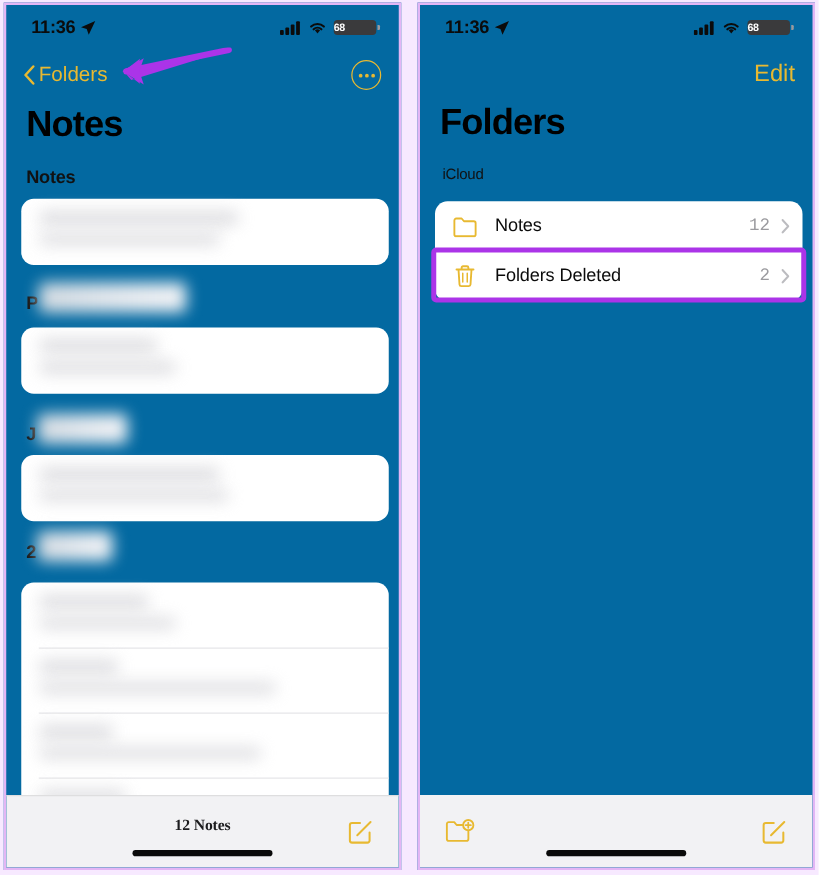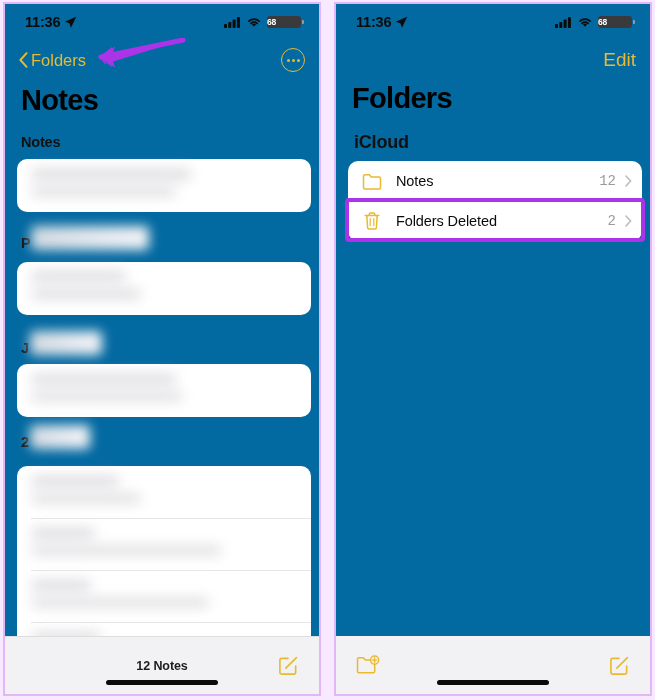--- a/index.html
+++ b/index.html
@@ -191,24 +191,24 @@
   }
 
   
   .toolbar {
     position: absolute;
     left: 0; right: 0;
     bottom: 0;
     height: 58px;
     border-top: 1px solid #dededf;
     display: flex;
-    align-items: center;
-    padding: 0 20px;
+    padding: 16px 20px;
     box-sizing: border-box;
     background: #f2f2f4;
+    font-family: Liberation Serif, serif;
   }
   .toolbar.flat { border-top: none; }
   .toolbar-count {
     position: absolute;
     left: 0; right: 0;
     text-align: center;
     font-size: 12.5px;
     font-weight: bold;
     color: #1c1c1e;
     letter-spacing: -0.1px;
@@ -229,22 +229,22 @@
     height: 5px;
     border-radius: 3px;
     background: #0a0a0a;
   }
 
   
   .list-label {
     position: absolute;
     left: 18px;
     top: 128px;
-    font-size: 18px;
-    font-weight: bold;
+    font-size: 12px;
+    font-weight: normal;
     color: #111111;
     letter-spacing: -0.2px;
   }
   .folder-group {
     position: absolute;
     left: 12px;
     top: 157px;
     width: 294px;
     background: #ffffff;
     border-radius: 10px;

